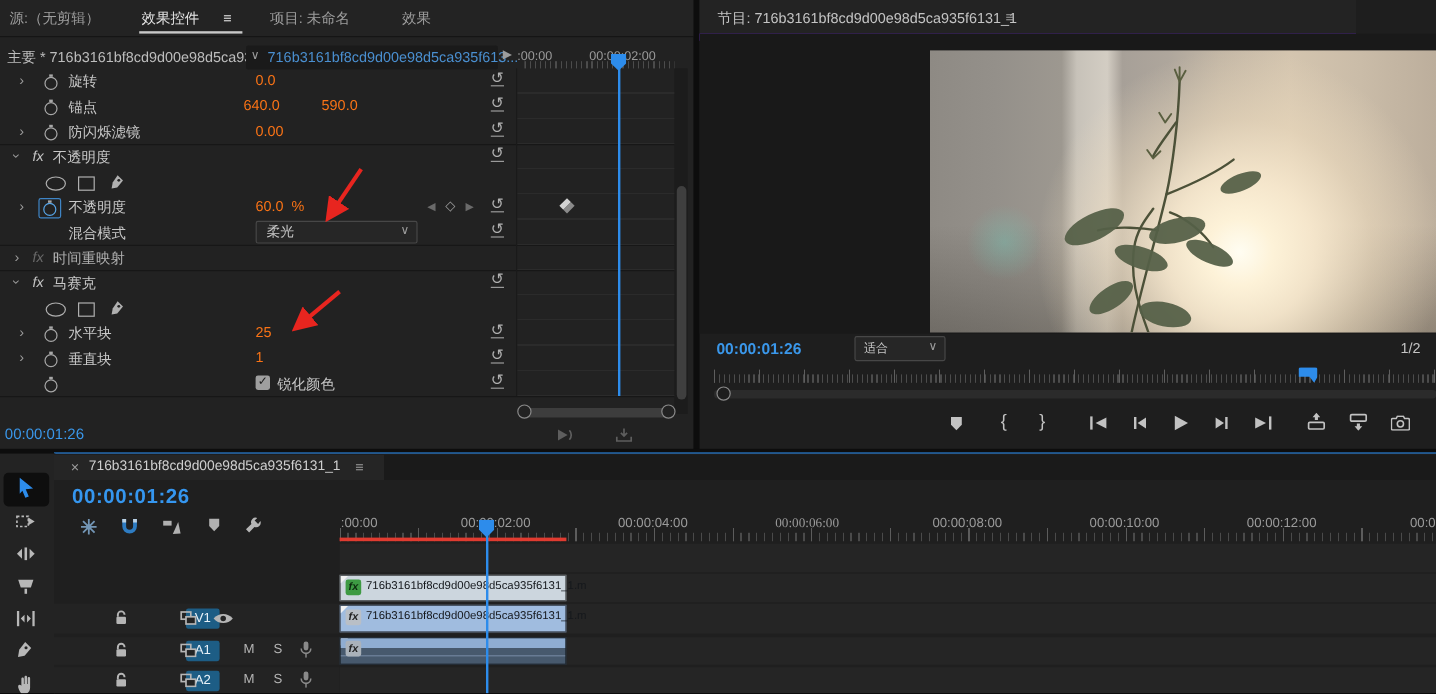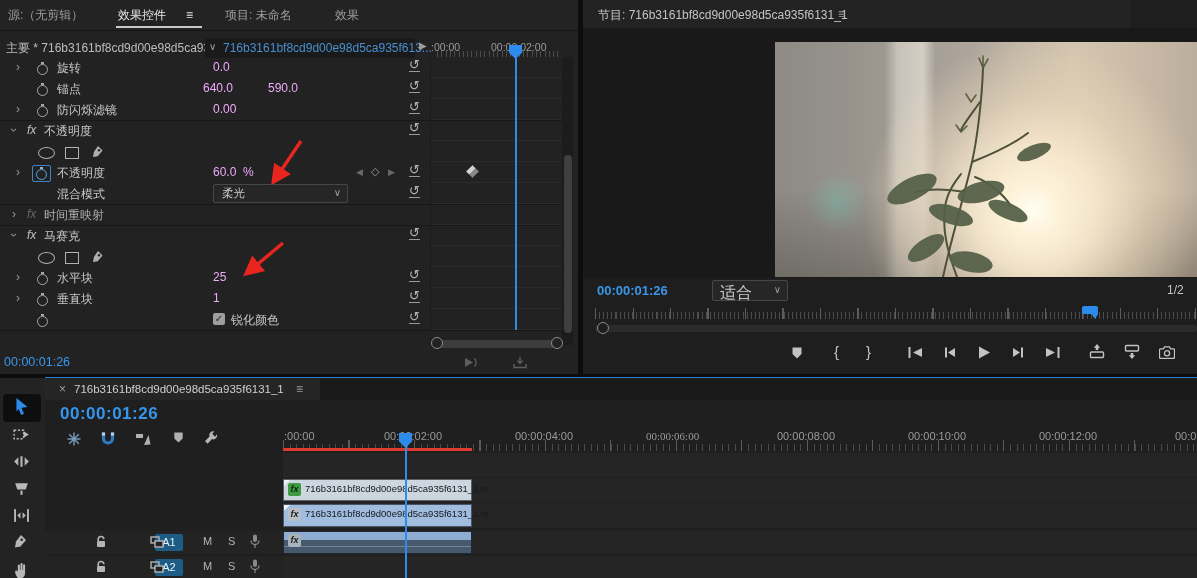--- a/index.html
+++ b/index.html
@@ -2,21 +2,21 @@
 <html><head>
 <meta charset="utf-8">
 <style>
   html,body{margin:0;padding:0;background:#000;}
   #stage{position:relative;width:1197px;height:578px;background:#141414;overflow:hidden;
     font-family:"Liberation Sans","DejaVu Sans",sans-serif;color:#c8c8c8;font-size:12px;user-select:none;}
   .a{position:absolute;}
   .panel{background:#222;}
   .dim{color:#9d9d9d;}
   .tc{color:#3a97ea;}
-  .val{color:#f0abfc;cursor:ew-resize;}
+  .val{color:#f97316;cursor:ew-resize;}
   svg{display:block;}
   
   .ec-tab{line-height:30px;color:#9d9d9d;cursor:pointer;white-space:nowrap;}
   .ec-tab.active{color:#e6e6e6;}
   .ecrow{position:absolute;left:0;width:430px;height:21px;}
   .ecrow span{position:absolute;top:3px;white-space:nowrap;}
   .tw{color:#9a9a9a;font-size:12px;display:inline-block;cursor:pointer;}
   .tw.open{transform:rotate(90deg);}
   .fxg{font-style:italic;color:#c2c2c2;font-size:12px;}
   .fxg.off{color:#686868;}
@@ -251,21 +251,21 @@
       <g fill="none" stroke="#5a5f40" stroke-width="1.6" stroke-linecap="round">
         <path d="M208 26 l-4 -10 M208 26 l5 -9 M208 26 l0 -12"></path>
         <path d="M196 60 l-5 -8 M196 60 l5 -7"></path>
         <path d="M186 90 l-5 -7 M186 90 l6 -6"></path>
       </g>
     </svg>
   </div>
 
   <span class="a tc" style="left:597px;top:283px;font-size:13px;font-weight:600;">00:00:01:26</span>
   <div class="a dd" style="left:712px;top:280px;width:74px;height:19px;">
-    <span class="a" style="left:7px;top:2px;font-size:16px;text-align:center;">适合</span>
+    <span class="a" style="left:7px;top:2px;font-size:10px;text-align:center;">适合</span>
     <span class="a dim" style="right:6px;top:3px;font-size:10px;">∨</span>
   </div>
   <span class="a" style="left:1167px;top:283px;color:#c4c4c4;">1/2</span>
 
   <div class="a ticks-min-pm" style="left:595px;top:312px;width:602px;height:7px;"></div>
   <div class="a ticks-maj-pm" style="left:595px;top:308px;width:602px;height:11px;"></div>
   <div class="a" style="left:1082px;top:306px;width:16px;height:13px;background:#2d8ceb;border-radius:2px;clip-path:polygon(0 0,100% 0,100% 62%,82% 100%,58% 62%,0 62%);"></div>
   <div class="a" style="left:595px;top:325px;width:602px;height:7px;background:#2b2b2b;border-radius:3px;"></div>
   <i class="a" style="left:597px;top:322px;width:10px;height:10px;border:1.5px solid #8a8a8a;border-radius:50%;background:#1e1e1e;position:absolute;"></i>
 
@@ -428,20 +428,41 @@
   <div class="a" style="left:283px;top:448px;width:189px;height:3px;background:#e03b30;"></div>
 
   <div class="trow-c" style="top:453px;height:24px;"></div>
 
   <div class="trow-c" style="top:478px;height:24px;"></div>
   <div class="clip" style="top:479px;height:22px;background:#ccd6de;">
     <i class="fxbadge" style="background:#3d9a43;color:#0c2a0e;font-style:italic;position:absolute;">fx</i>
     <span class="cliplabel">716b3161bf8cd9d00e98d5ca935f6131_1.m</span>
   </div>
 
+  <div class="trow-h" style="top:503px;height:25px;">
+    <span class="tico" style="left:50px;top:5px;">
+        <svg width="12" height="13" viewBox="0 0 12 13">
+          <path d="M3.2 6V4.3a2.8 2.8 0 015.6 0" fill="none" stroke="currentColor" stroke-width="1.6"></path>
+          <rect x="2" y="6" width="8" height="6" rx="1" fill="currentColor"></rect>
+        </svg>
+      </span>
+    <span class="tname sel" style="top:4px;">V1</span>
+    <span class="tico" style="left:105px;top:6px;">
+        <svg width="14" height="12" viewBox="0 0 14 12">
+          <rect x="1" y="1" width="8" height="6" fill="none" stroke="currentColor" stroke-width="1.4"></rect>
+          <rect x="5" y="5" width="8" height="6" fill="#232323" stroke="currentColor" stroke-width="1.4"></rect>
+        </svg>
+      </span>
+    <span class="tico" style="left:132px;top:7px;">
+        <svg width="18" height="11" viewBox="0 0 18 11">
+          <path d="M1 5.5C5 .5 13 .5 17 5.5 13 10.5 5 10.5 1 5.5z" fill="currentColor"></path>
+          <circle cx="9" cy="5.5" r="2.3" fill="#232323"></circle>
+        </svg>
+      </span>
+  </div>
   <div class="trow-c" style="top:503px;height:25px;"></div>
   <div class="clip" style="top:504px;height:23px;background:#a0bcdf;">
     <i class="fxbadge" style="background:#b9bfc6;color:#222;position:absolute;">fx</i>
     <span class="cliplabel">716b3161bf8cd9d00e98d5ca935f6131_1.m</span>
   </div>
 
   <div class="trow-h" style="top:531px;height:23px;">
     <span class="tico" style="left:50px;top:4px;">
         <svg width="12" height="13" viewBox="0 0 12 13">
           <path d="M3.2 6V4.3a2.8 2.8 0 015.6 0" fill="none" stroke="currentColor" stroke-width="1.6"></path>

